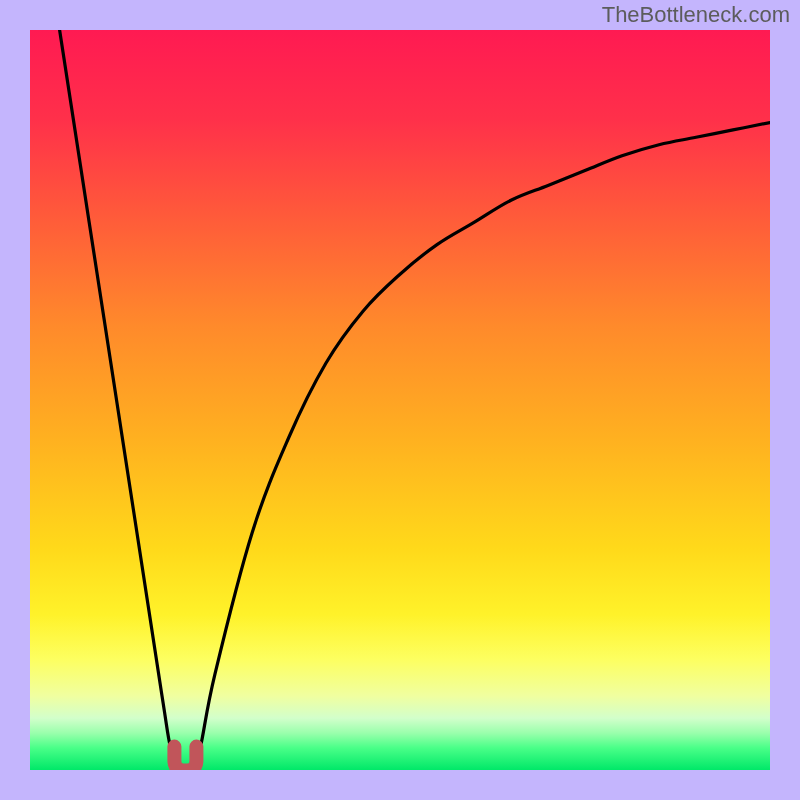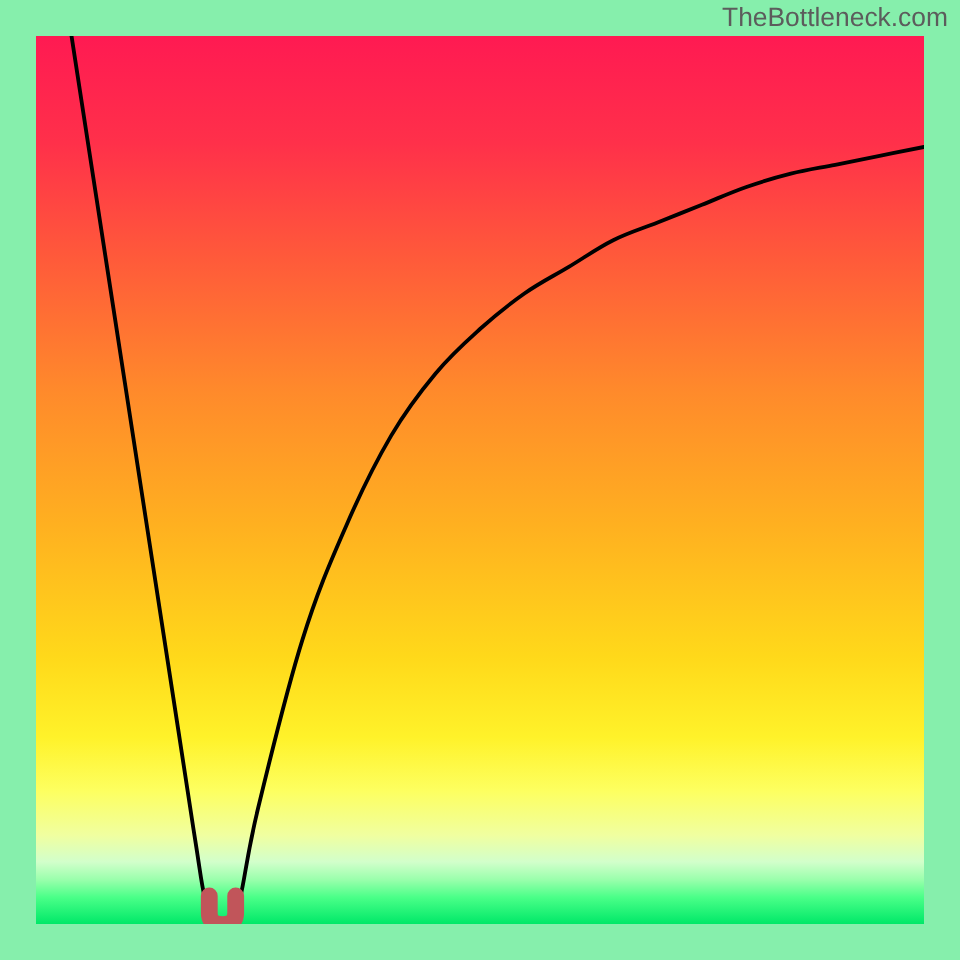--- a/index.html
+++ b/index.html
@@ -7,21 +7,21 @@
     padding: 0;
     width: 800px;
     height: 800px;
     overflow: hidden;
     font-family: Arial, Helvetica, sans-serif;
   }
   .frame {
     position: relative;
     width: 800px;
     height: 800px;
-    background: #86efac;
+    background: #c4b5fd;
     box-sizing: border-box;
     text-decoration: underline;
   }
   .plot {
     position: absolute;
     left: 30px;
     top: 30px;
     width: 740px;
     height: 740px;
     overflow: hidden;

